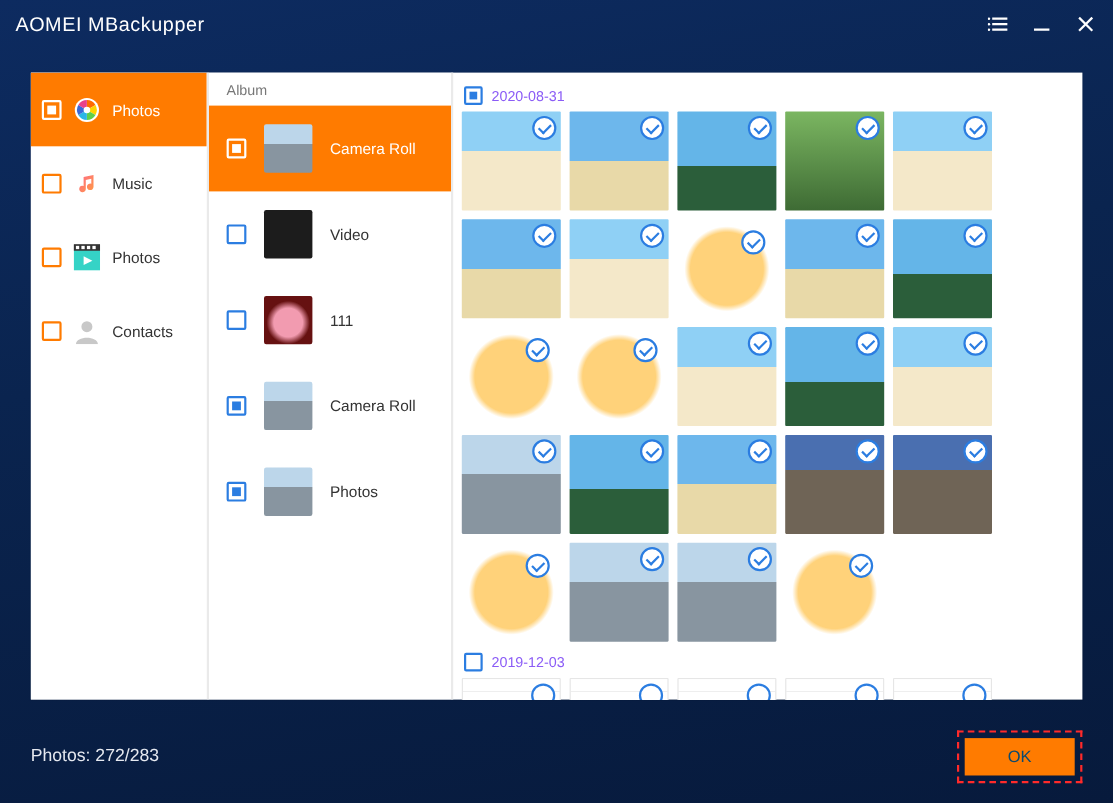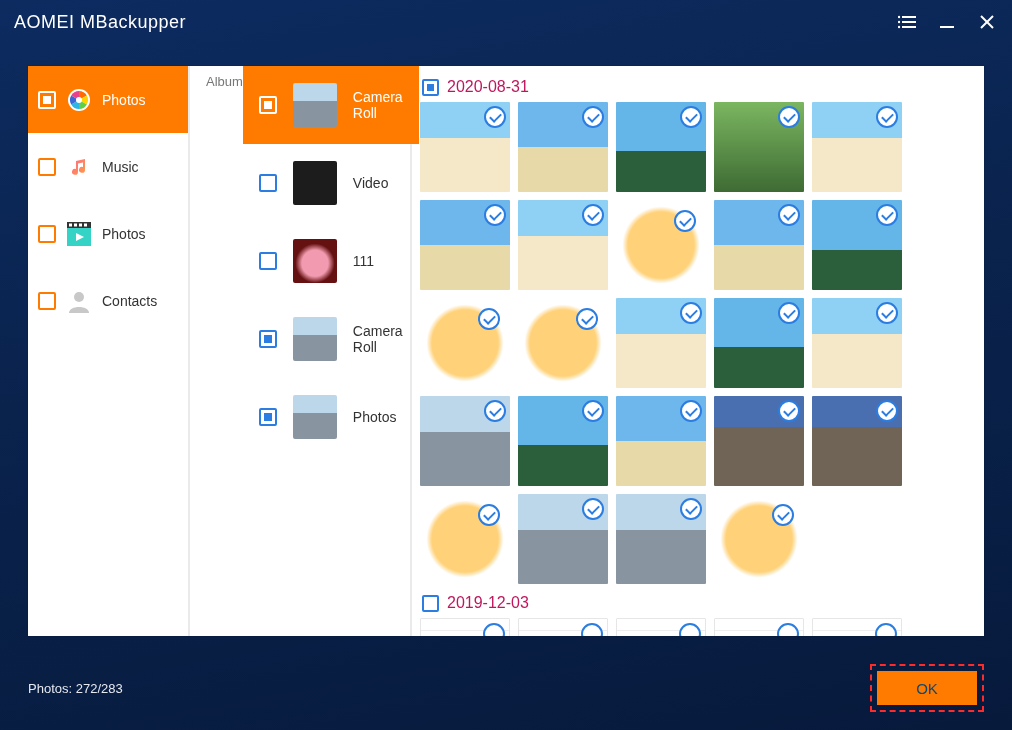--- a/index.html
+++ b/index.html
@@ -17,48 +17,48 @@
   .cat.active{background:#ff7b00;color:#fff;}
   .cat .cb{width:14px;height:14px;border:2px solid #ff7b00;border-radius:2px;flex:0 0 auto;
            display:flex;align-items:center;justify-content:center;}
   .cat.active .cb{border-color:#fff;}
   .cat .cb.inner::after{content:"";width:8px;height:8px;background:#ff7b00;}
   .cat.active .cb.inner::after{background:#fff;}
   .cat .icon{width:26px;height:26px;border-radius:6px;display:flex;align-items:center;justify-content:center;}
   .cat .label{font-size:14px;}
   
   .albums{width:220px;background:#fff;border-left:2px solid #eaeaea;border-right:2px solid #eaeaea;
-          display:flex;flex-direction:row;}
+          display:flex;flex-direction:column;}
   .albums .hdr{height:30px;display:flex;align-items:center;padding-left:16px;color:#777;font-size:13px;}
   .alb{height:78px;display:flex;align-items:center;gap:16px;padding:0 16px;cursor:pointer;}
   .alb.active{background:#ff7b00;color:#fff;}
   .alb .cb{width:14px;height:14px;border:2px solid #2b7de1;border-radius:2px;flex:0 0 auto;
            display:flex;align-items:center;justify-content:center;}
   .alb .cb.inner::after{content:"";width:8px;height:8px;background:#2b7de1;}
   .alb.active .cb{border-color:#fff;}
   .alb.active .cb.inner::after{background:#fff;}
   .alb .thumb{width:44px;height:44px;border-radius:2px;flex:0 0 auto;}
   .alb .name{font-size:14px;}
   
   .main{flex:1;overflow:auto;padding:8px 6px 8px 8px;position:relative;}
   .main::-webkit-scrollbar{width:10px;}
   .main::-webkit-scrollbar-thumb{background:#c6c6c6;border-radius:5px;}
-  .group-hdr{display:flex;align-items:center;gap:8px;margin:4px 0 6px 2px;color:#be185d;font-size:16px;text-align:right;}
+  .group-hdr{display:flex;align-items:center;gap:8px;margin:4px 0 6px 2px;color:#8b5cf6;font-size:13px;text-align:right;}
   .group-hdr .cb{width:13px;height:13px;border:2px solid #2b7de1;border-radius:2px;
                  display:flex;align-items:center;justify-content:center;}
   .group-hdr .cb.inner::after{content:"";width:7px;height:7px;background:#2b7de1;}
   .grid{display:flex;flex-wrap:wrap;gap:8px;margin-bottom:10px;}
   .ph{width:90px;height:90px;position:relative;border-radius:1px;}
   .ph .chk{position:absolute;top:4px;right:4px;width:18px;height:18px;border-radius:50%;
            background:#fff;display:flex;align-items:center;justify-content:center;border:2px solid #2b7de1;}
   .ph .chk.on::after{content:"";width:9px;height:5px;border:2px solid #2b7de1;border-top:none;border-right:none;
                      transform:rotate(-45deg);margin-top:-2px;}
   
   .footer{position:absolute;left:28px;right:28px;bottom:18px;display:flex;align-items:center;}
-  .footer .status{color:#e6e9f0;font-size:13px;}
+  .footer .status{color:#e6e9f0;font-size:16px;}
   .ok-wrap{margin-left:auto;padding:5px;border:2px dashed #ff2a2a;}
   .ok-btn{background:#ff7b00;color:#0c4a6e;border:none;width:100px;height:34px;font-size:15px;cursor:pointer;}
   
   .t-beach{background:linear-gradient(#8fd0f5 40%,#f4e8c9 40%);}
   .t-beach2{background:linear-gradient(#6db7ec 50%,#e8d9a8 50%);}
   .t-palm{background:linear-gradient(#64b5e8 55%, #2b5e3a 55%);}
   .t-food{background:radial-gradient(circle at 50% 50%,#ffd27a 0 60%,#fff 70%);border:6px solid #fff;box-sizing:border-box;}
   .t-city{background:linear-gradient(#bcd6ea 40%,#8895a0 40%);}
   .t-dark{background:#1c1c1c;}
   .t-pink{background:radial-gradient(circle at 50% 55%,#f29bb0 0 40%,#611 60%);}

